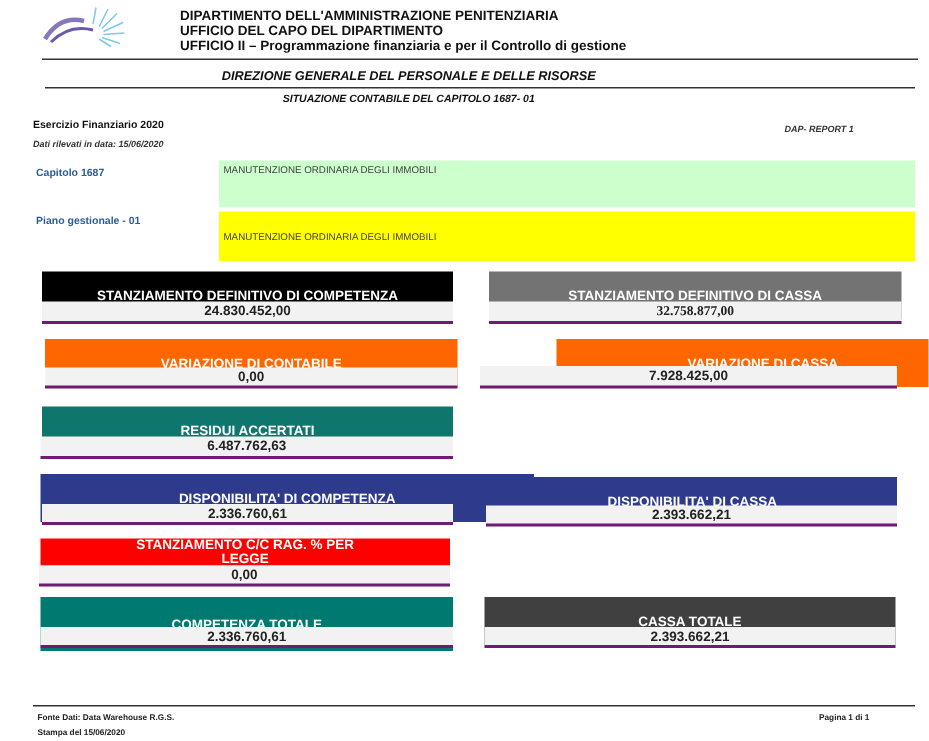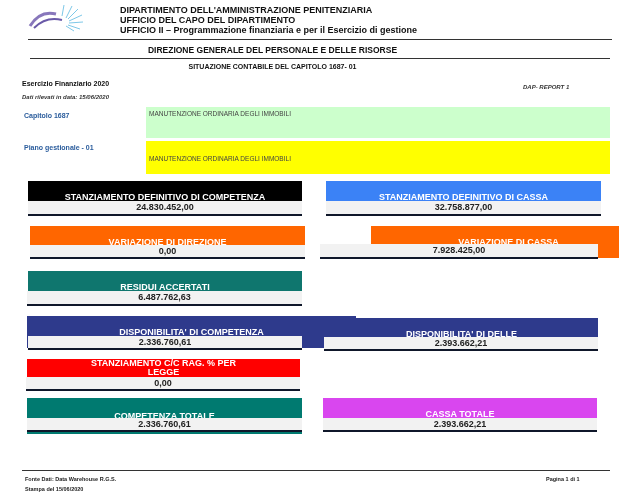--- a/index.html
+++ b/index.html
@@ -1,26 +1,26 @@
 <!DOCTYPE html>
 <html><head>
 <meta charset="utf-8">
 <style>
   html, body { margin:0; padding:0; background:#ffffff; }
   body { width:619px; height:494px; position:relative; overflow:hidden; font-family:"Liberation Sans", sans-serif; color:#222; }
   .abs { position:absolute; }
   .hdr-line { position:absolute; font-weight:bold; font-size:9px; text-align:left; color:#111; left:120px; width:440px; line-height:10px; }
   .hr { position:absolute; height:1px; background:#333; }
-  .sec-title { position:absolute; left:0; width:545px; text-align:center; font-weight:bold; font-size:8px; color:#111; }
+  .sec-title { position:absolute; left:0; width:545px; text-align:center; font-weight:bold; font-size:8px; color:#111;font-style:italic; }
   .small-bold { font-weight:bold; font-size:7px; color:#111; }
   .italic-small { font-style:italic; font-size:6px; color:#333; }
   .label-blue { position:absolute; font-weight:bold; font-size:7px; color:#2a5c9c; }
   .descbox { position:absolute; left:146px; width:464px; font-size:6.5px; color:#444; box-sizing:border-box; padding-left:3px; }
   .card-h { position:absolute; color:#fff; font-weight:bold; font-size:9px; text-align:center; display:flex; align-items:center; justify-content:center; line-height:9px; box-sizing:border-box; padding:16px 30px; }
-  .card-v { position:absolute; background:#f2f2f2; color:#222; font-weight:bold; font-size:9px; text-align:center; border-bottom:2px solid #0f172a; box-sizing:border-box; line-height:12px; }
+  .card-v { position:absolute; background:#f2f2f2; color:#222; font-weight:bold; font-size:9px; text-align:center; border-bottom:2px solid #701a75; box-sizing:border-box; line-height:12px; }
   .footer-text { position:absolute; font-weight:bold; font-size:5.5px; color:#222; }
 </style>
 </head>
 <body>
 
 <div class="abs" style="left:26px;top:4px;width:62px;height:28px;">
   <svg width="62" height="28" viewBox="0 0 62 28">
     <path d="M4 22 Q14 6 30 10" stroke="#8877bb" stroke-width="3" fill="none"></path>
     <path d="M8 24 Q20 12 36 16" stroke="#6a5aa8" stroke-width="2" fill="none"></path>
     <g stroke="#7ec8e8" stroke-width="1">
@@ -30,63 +30,63 @@
         <line x1="43" y1="19" x2="57" y2="18"></line>
       <line x1="42" y1="21" x2="54" y2="25"></line>
         <line x1="40" y1="22" x2="48" y2="27"></line>
       <line x1="36" y1="12" x2="38" y2="1"></line>
     </g>
   </svg>
 </div>
 
 <div class="hdr-line" style="top:5px;">DIPARTIMENTO DELL'AMMINISTRAZIONE PENITENZIARIA</div>
 <div class="hdr-line" style="top:15px;">UFFICIO DEL CAPO DEL DIPARTIMENTO</div>
-<div class="hdr-line" style="top:25px;">UFFICIO II – Programmazione finanziaria e per il Esercizio di gestione</div>
+<div class="hdr-line" style="top:25px;">UFFICIO II – Programmazione finanziaria e per il Controllo di gestione</div>
 
 <div class="hr" style="left:28px;top:39px;width:584px;"></div>
 <div class="sec-title" style="top:45px;font-size:8.5px;">DIREZIONE GENERALE DEL PERSONALE E DELLE RISORSE</div>
 <div class="hr" style="left:30px;top:58px;width:580px;"></div>
 <div class="sec-title" style="top:63px;font-size:7px;">SITUAZIONE CONTABILE DEL CAPITOLO 1687- 01</div>
 
 <div class="abs small-bold" style="left:22px;top:80px;">Esercizio Finanziario 2020</div>
 <div class="abs italic-small" style="left:22px;top:94px;font-weight:bold;">Dati rilevati in data: 15/06/2020</div>
 <div class="abs italic-small" style="left:523px;top:84px;font-weight:bold;">DAP- REPORT 1</div>
 
 <div class="label-blue" style="left:24px;top:112px;">Capitolo 1687</div>
 <div class="descbox" style="top:107px;height:31px;background:#ccffcc;padding-top:3px;">MANUTENZIONE ORDINARIA DEGLI IMMOBILI</div>
 
 <div class="label-blue" style="left:24px;top:144px;">Piano gestionale - 01</div>
 <div class="descbox" style="top:141px;height:33px;background:#ffff00;padding-top:14px;">MANUTENZIONE ORDINARIA DEGLI IMMOBILI</div>
 
 <div class="card-h" style="left:28px;top:181px;width:274px;height:19px;background:#000;">STANZIAMENTO DEFINITIVO DI COMPETENZA</div>
 <div class="card-v" style="left:28px;top:201px;width:274px;height:15px;">24.830.452,00</div>
 
-<div class="card-h" style="left:326px;top:181px;width:275px;height:19px;background:#3b82f6;">STANZIAMENTO DEFINITIVO DI CASSA</div>
-<div class="card-v" style="left:326px;top:201px;width:275px;height:15px;">32.758.877,00</div>
+<div class="card-h" style="left:326px;top:181px;width:275px;height:19px;background:#737373;">STANZIAMENTO DEFINITIVO DI CASSA</div>
+<div class="card-v" style="left:326px;top:201px;width:275px;height:15px;font-family:Liberation Serif, serif;">32.758.877,00</div>
 
-<div class="card-h" style="left:30px;top:226px;width:275px;height:19px;background:#ff6600;">VARIAZIONE DI DIREZIONE</div>
+<div class="card-h" style="left:30px;top:226px;width:275px;height:19px;background:#ff6600;">VARIAZIONE DI CONTABILE</div>
 <div class="card-v" style="left:30px;top:245px;width:275px;height:14px;">0,00</div>
 
 <div class="card-h" style="left:323px;top:226px;width:275px;height:18px;background:#ff6600;margin-left:48px;">VARIAZIONE DI CASSA</div>
 <div class="card-v" style="left:320px;top:244px;width:278px;height:15px;">7.928.425,00</div>
 
 <div class="card-h" style="left:28px;top:271px;width:274px;height:19px;background:#0f766e;">RESIDUI ACCERTATI</div>
 <div class="card-v" style="left:27px;top:291px;width:275px;height:15px;">6.487.762,63</div>
 
 <div class="card-h" style="left:27px;top:316px;width:329px;height:19px;background:#2e3a8c;">DISPONIBILITA' DI COMPETENZA</div>
 <div class="card-v" style="left:28px;top:336px;width:274px;height:14px;">2.336.760,61</div>
 
-<div class="card-h" style="left:325px;top:318px;width:273px;height:19px;background:#2e3a8c;">DISPONIBILITA' DI DELLE</div>
+<div class="card-h" style="left:325px;top:318px;width:273px;height:19px;background:#2e3a8c;">DISPONIBILITA' DI CASSA</div>
 <div class="card-v" style="left:324px;top:337px;width:274px;height:14px;">2.393.662,21</div>
 
 <div class="card-h" style="left:27px;top:359px;width:273px;height:18px;background:#ff0000;padding:0 50px;">STANZIAMENTO C/C RAG. % PER LEGGE</div>
 <div class="card-v" style="left:26px;top:377px;width:274px;height:14px;">0,00</div>
 
 <div class="card-h" style="left:27px;top:398px;width:275px;height:36px;background:#007a70;">COMPETENZA TOTALE</div>
 <div class="card-v" style="left:27px;top:418px;width:275px;height:14px;">2.336.760,61</div>
 
-<div class="card-h" style="left:323px;top:398px;width:274px;height:19px;background:#d946ef;">CASSA TOTALE</div>
+<div class="card-h" style="left:323px;top:398px;width:274px;height:19px;background:#404040;">CASSA TOTALE</div>
 <div class="card-v" style="left:323px;top:418px;width:274px;height:14px;">2.393.662,21</div>
 
 <div class="hr" style="left:22px;top:470px;width:588px;height:1px;"></div>
 <div class="footer-text" style="left:25px;top:476px;">Fonte Dati: Data Warehouse R.G.S.</div>
 <div class="footer-text" style="left:25px;top:486px;">Stampa del  15/06/2020</div>
 <div class="footer-text" style="left:546px;top:476px;">Pagina 1 di 1</div>
 
 </body></html>

